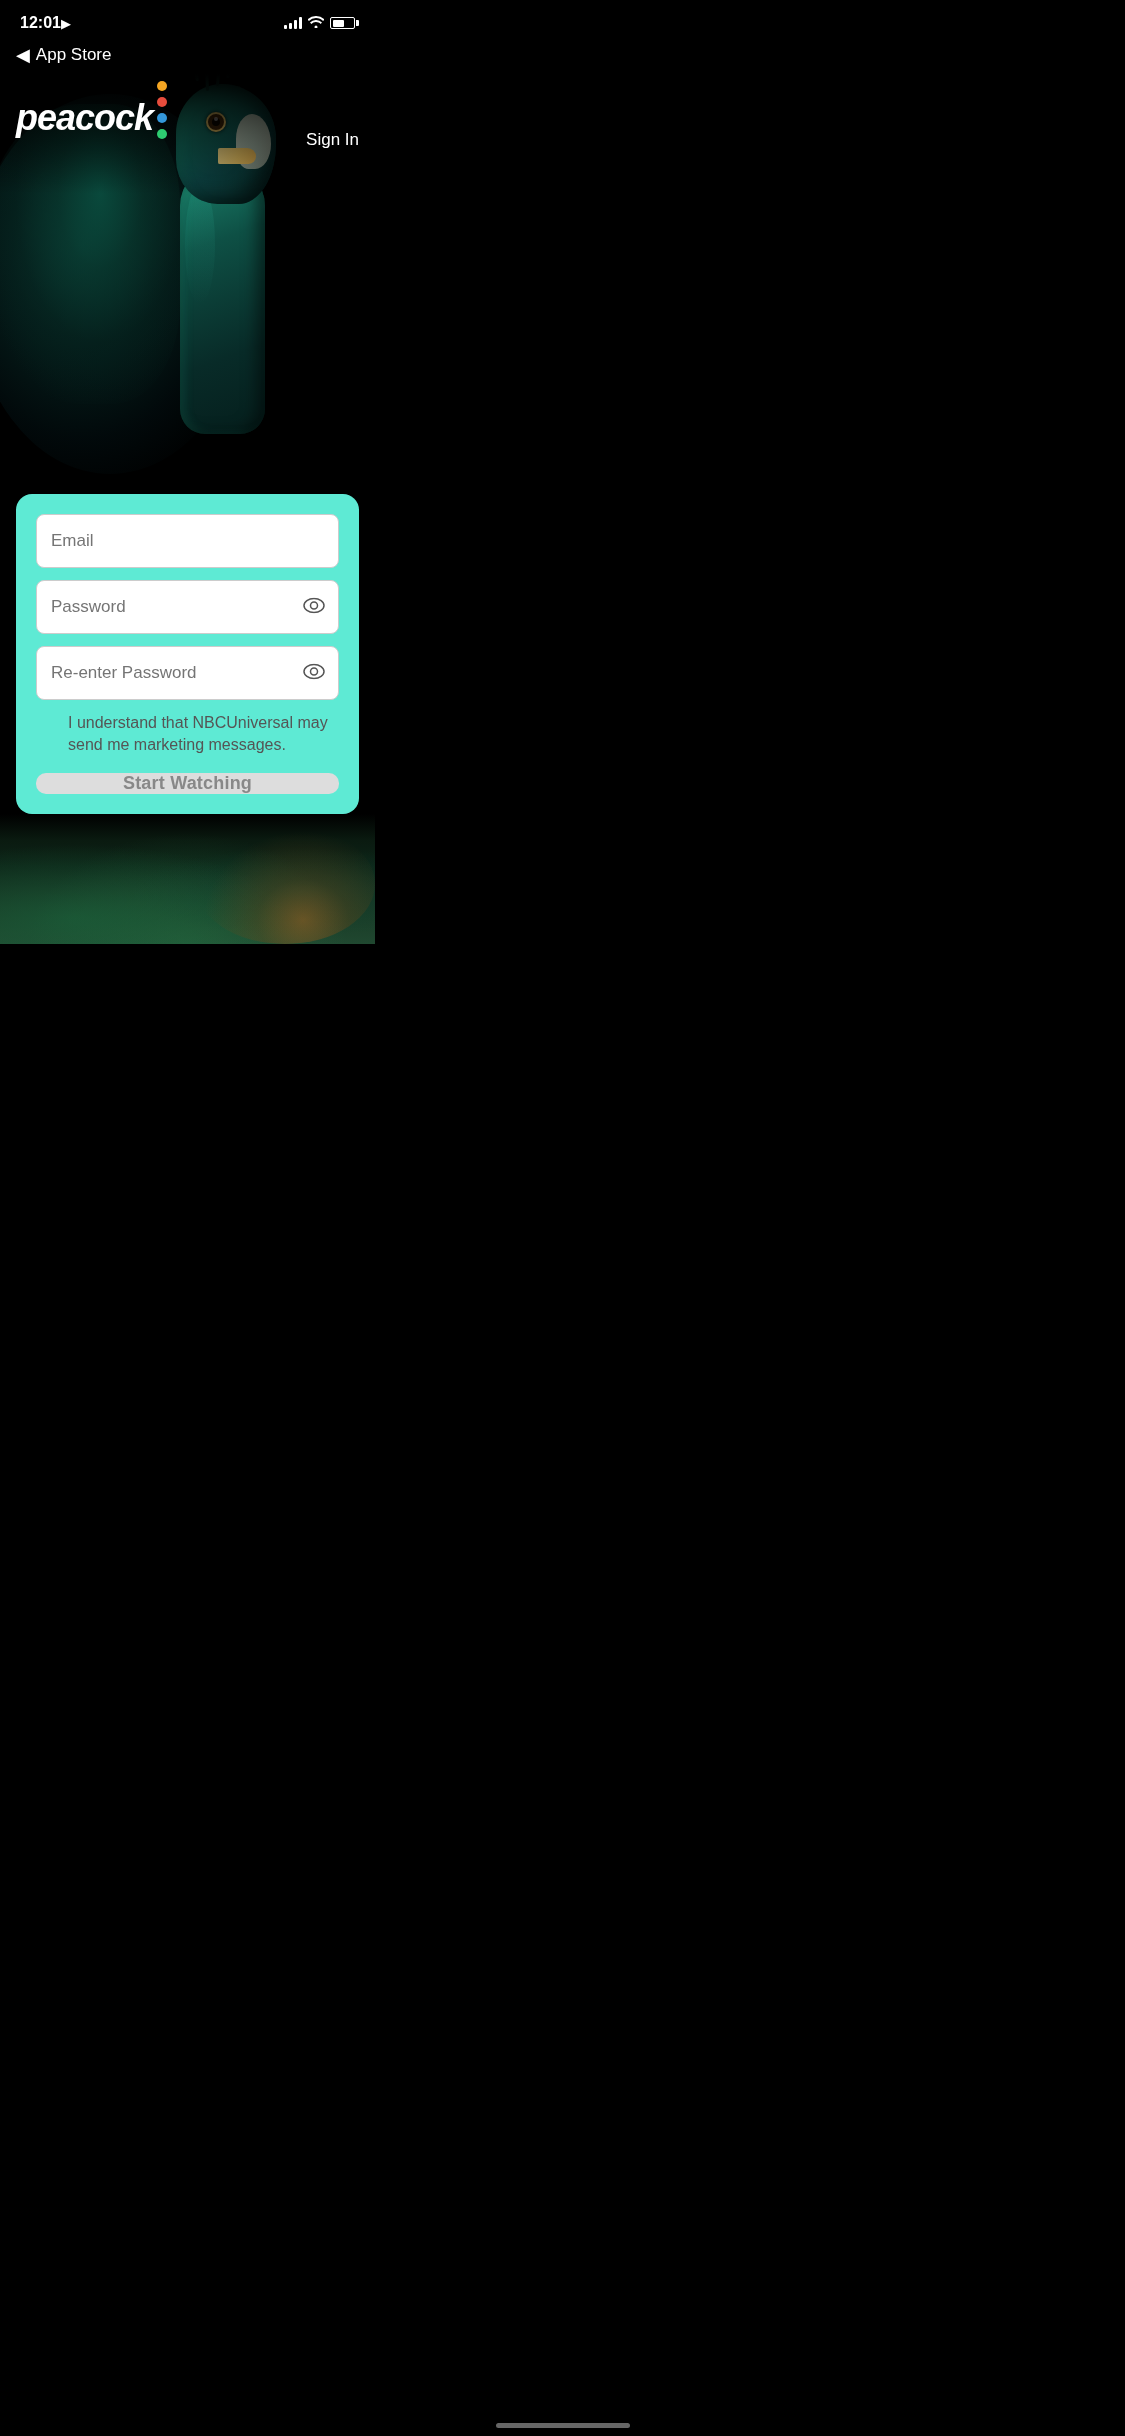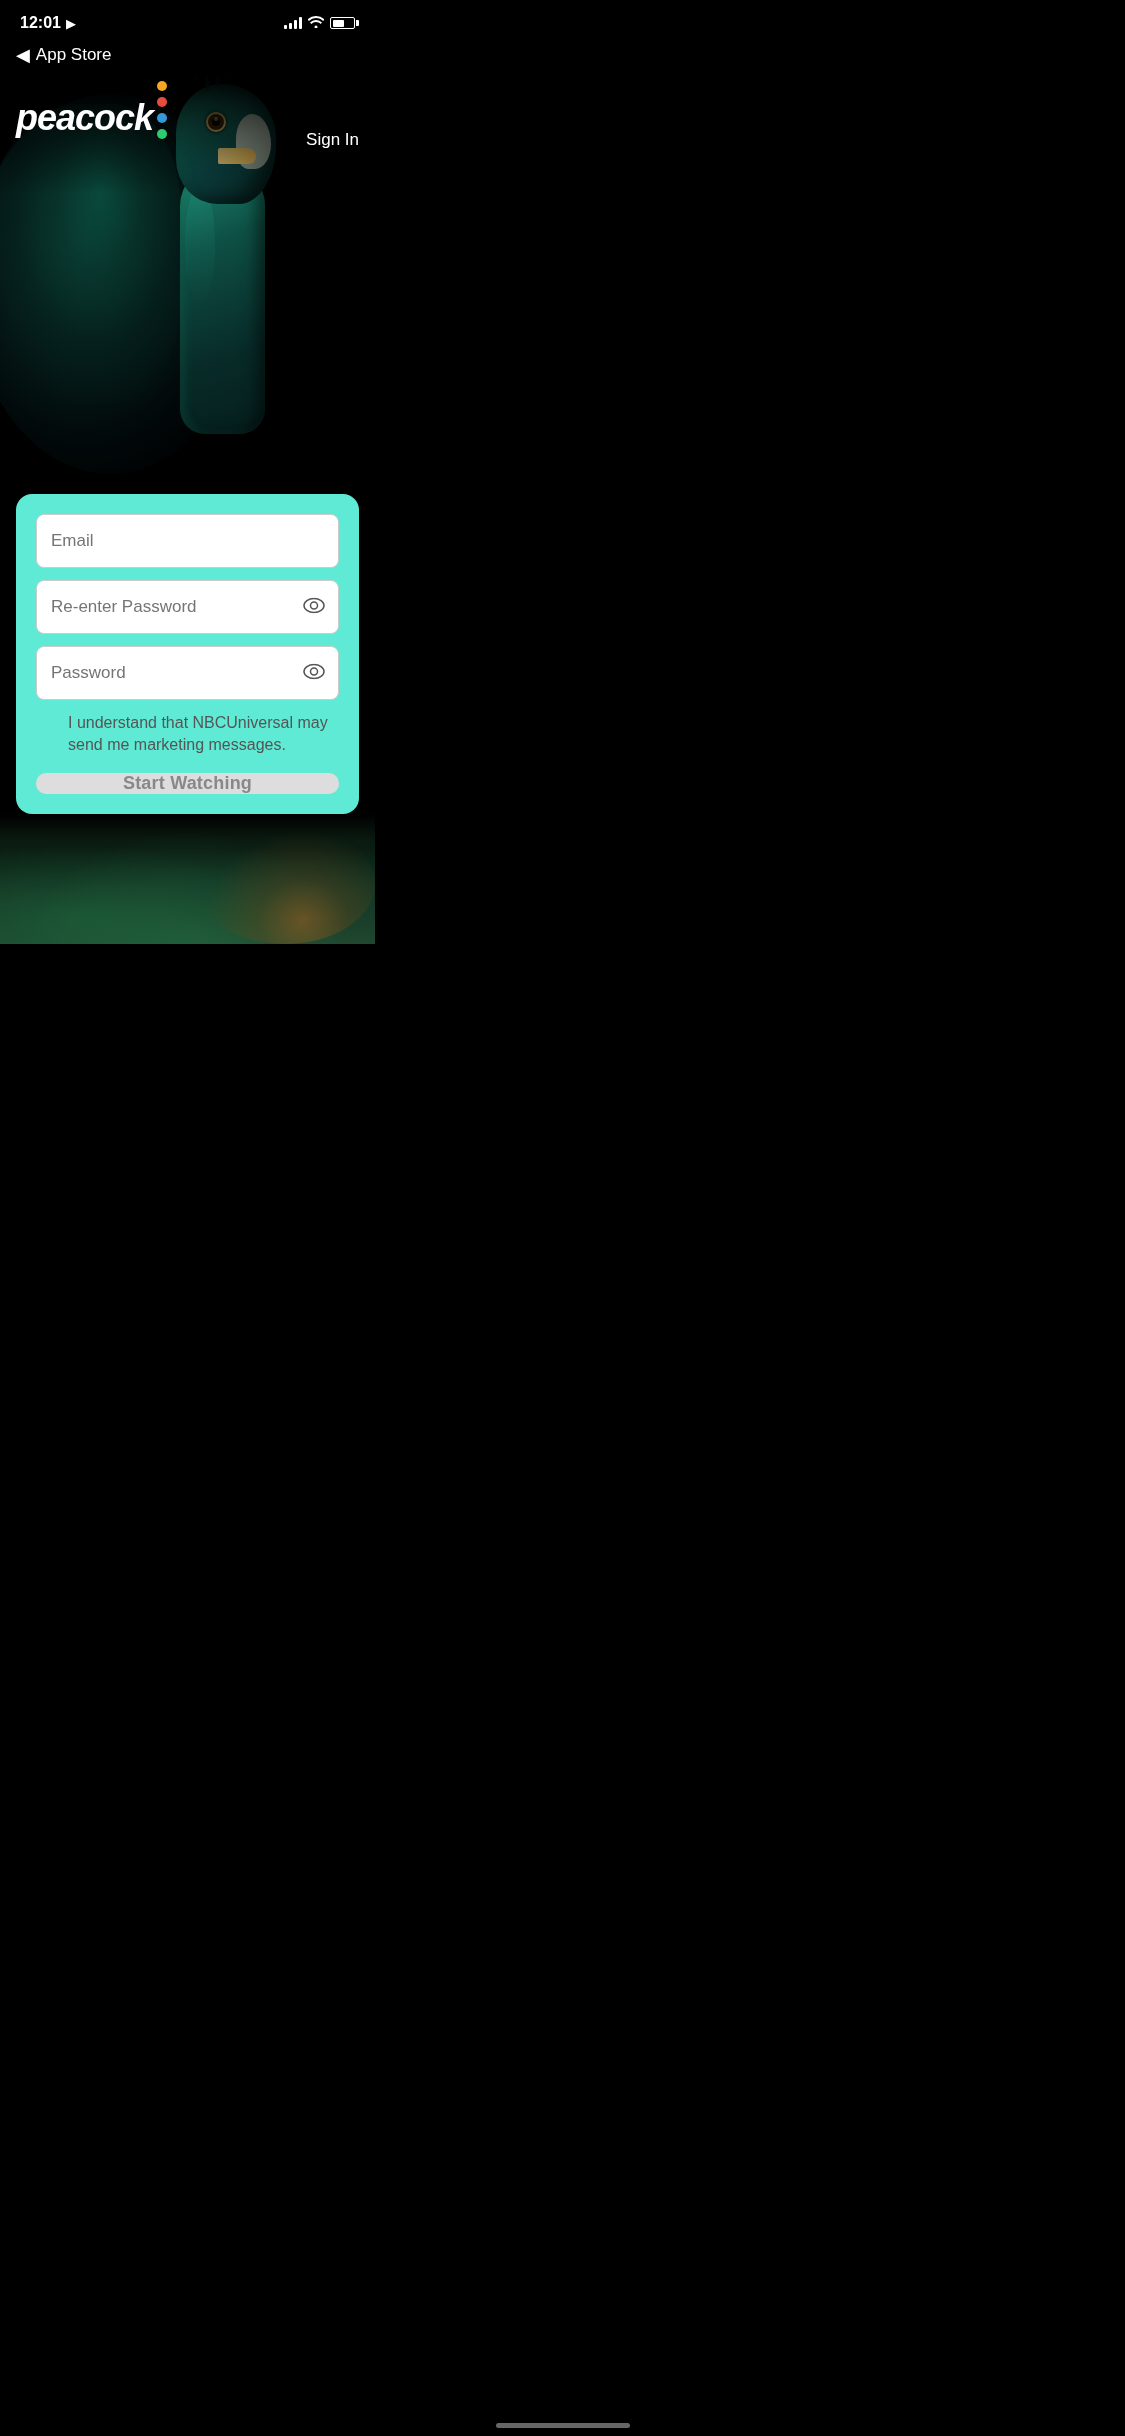--- a/index.html
+++ b/index.html
@@ -256,21 +256,21 @@
         radial-gradient(ellipse at 80% 60%, rgba(15, 70, 50, 0.5) 0%, transparent 40%),
         radial-gradient(ellipse at 50% 100%, rgba(40, 120, 70, 0.4) 0%, transparent 60%);
     }
   </style>
 </head>
 <body>
 
 <div class="page">
 
   <div class="status-bar">
-    <div style="display:flex;align-items:center;gap:5px;">
+    <div style="display:flex;align-items:center;">
       <span class="status-time">12:01</span>
       <span style="font-size:13px;color:#fff;">▶</span>
     </div>
     <div class="status-icons">
       <div class="signal-bars">
         <span></span>
           <span></span>
           <span></span>
           <span></span>
       </div>
@@ -451,34 +451,34 @@
     
     <div class="input-group">
       <div class="input-wrapper">
         <input type="email" class="input-field" placeholder="Email" style="">
       </div>
     </div>
 
     
     <div class="input-group">
       <div class="input-wrapper">
-        <input type="password" class="input-field" placeholder="Re-enter Password" style="">
+        <input type="password" class="input-field" placeholder="Password" style="">
         <span class="eye-icon">
           <svg width="22" height="16" viewBox="0 0 22 16" fill="none" stroke="#555" stroke-width="1.5">
             <ellipse cx="11" cy="8" rx="10" ry="7"></ellipse>
             <circle cx="11" cy="8" r="3.5"></circle>
           </svg>
         </span>
       </div>
     </div>
 
     
     <div class="input-group">
       <div class="input-wrapper">
-        <input type="password" class="input-field" placeholder="Password" style="">
+        <input type="password" class="input-field" placeholder="Re-enter Password" style="">
         <span class="eye-icon">
           <svg width="22" height="16" viewBox="0 0 22 16" fill="none" stroke="#555" stroke-width="1.5">
             <ellipse cx="11" cy="8" rx="10" ry="7"></ellipse>
             <circle cx="11" cy="8" r="3.5"></circle>
           </svg>
         </span>
       </div>
     </div>
 
     

